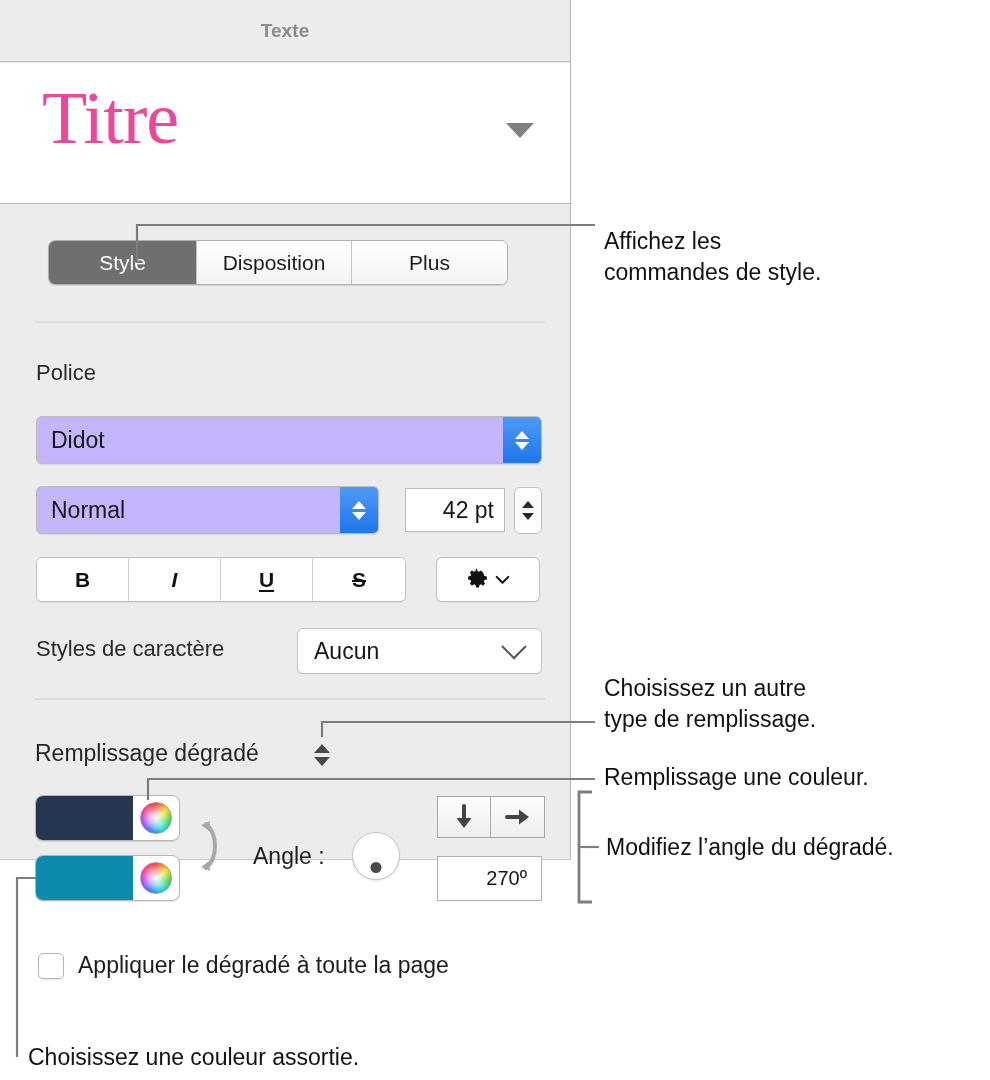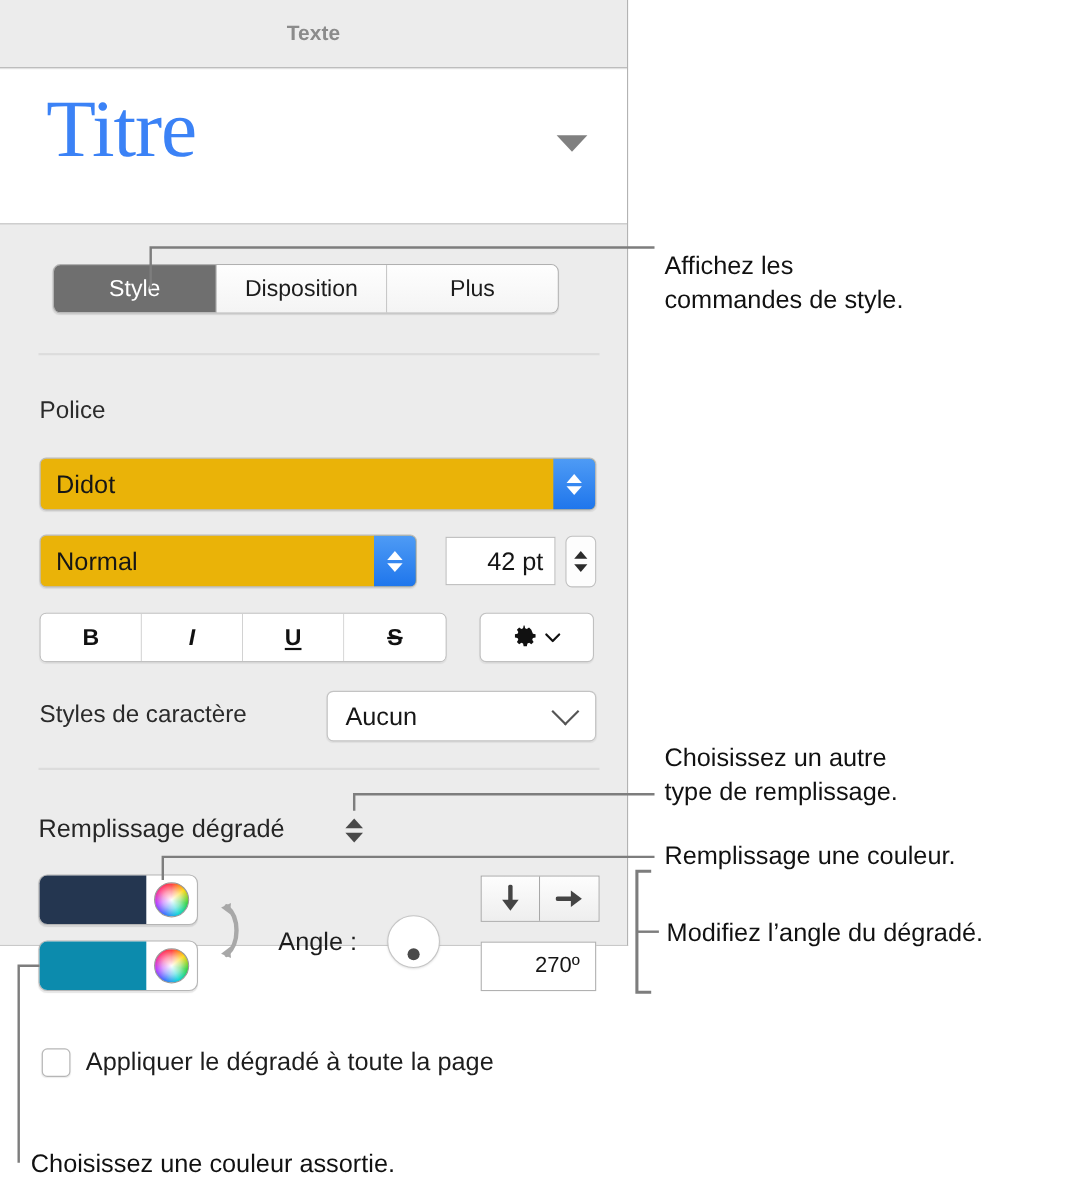--- a/index.html
+++ b/index.html
@@ -59,21 +59,21 @@
     border-bottom: 1px solid #b9b9b9;
     box-sizing: border-box;
   }
   #stylepreview .sp-name {
     position: absolute;
     left: 42px;
     top: 18px;
     font-family: "Liberation Serif", serif;
     font-size: 74px;
     line-height: 1;
-    color: #3b82f6;
+    color: #ec4899;
     letter-spacing: -1px;
   }
   #stylepreview .sp-caret {
     position: absolute;
     right: 36px;
     top: 60px;
     width: 0; height: 0;
     border-left: 14px solid transparent;
     border-right: 14px solid transparent;
     border-top: 15px solid #808080;
@@ -126,21 +126,21 @@
     position: absolute;
     left: 36px;
     top: 360px;
     font-size: 22px;
     color: #2b2b2b;
   }
 
   
   .popup {
     position: absolute;
-    background: #eab308;
+    background: #c4b5fd;
     border: 1px solid #bcbcbc;
     border-radius: 6px;
     box-sizing: border-box;
     box-shadow: 0 1px 1px rgba(0,0,0,0.08);
     display: flex;
     align-items: center;
   }
   .popup .pv {
     padding-left: 14px;
     font-size: 23px;

